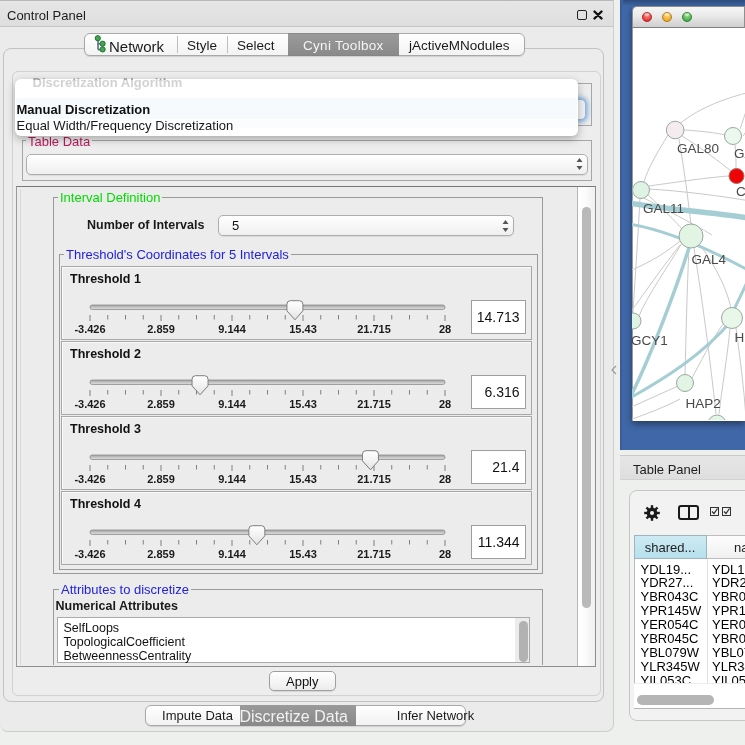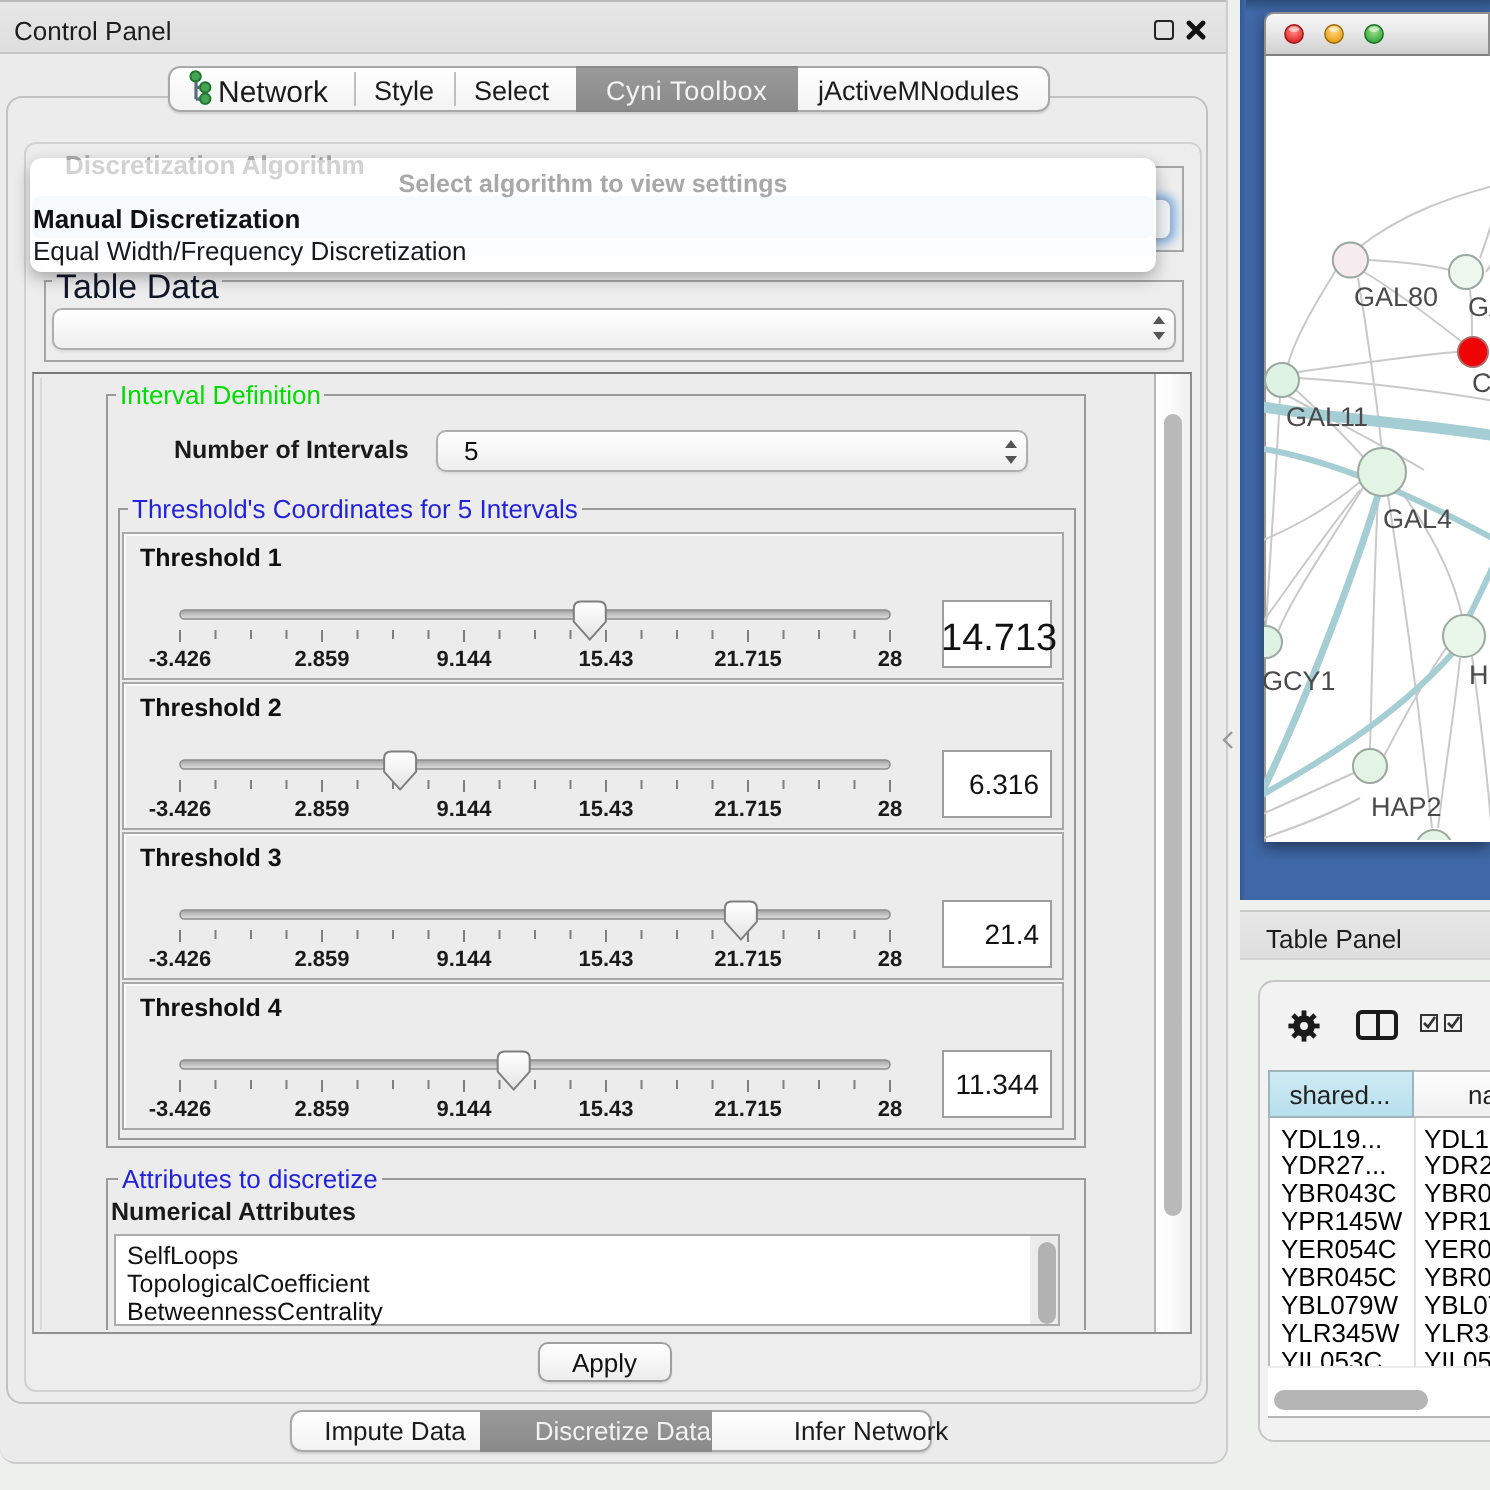--- a/index.html
+++ b/index.html
@@ -28,21 +28,21 @@
 <div class="a" style="left:109px;top:37.5px;font-size:15px;color:#1b1b1b;">Network</div>
 <div class="a" style="left:187px;top:37.5px;font-size:13.5px;color:#1b1b1b;">Style</div>
 <div class="a" style="left:237px;top:37.5px;font-size:13.5px;color:#1b1b1b;">Select</div>
 <div class="a" style="left:303px;top:37.5px;font-size:13.5px;letter-spacing:0.3px;color:#f4f4f4;">Cyni Toolbox</div>
 <div class="a" style="left:409px;top:37.5px;font-size:13.5px;color:#1b1b1b;">jActiveMNodules</div>
 <div class="a" style="left:177px;top:36px;width:1px;height:17px;background:#bfbfbf;"></div>
 <div class="a" style="left:226.5px;top:36px;width:1px;height:17px;background:#bfbfbf;"></div>
 <div class="a" style="left:22px;top:83px;width:570px;height:43px;border:1px solid #a6a6a6;box-sizing:border-box;"></div>
 <div class="a" style="left:560px;top:99px;width:26px;height:21px;background:#eef2f6;border:1px solid #9fb6cc;border-radius:5px;box-shadow:0 0 4px 2px rgba(110,165,225,0.8);box-sizing:border-box;"></div>
 <div class="a" style="left:22px;top:140px;width:570px;height:41px;border:1px solid #a6a6a6;box-sizing:border-box;"></div>
-<div class="a" style="left:26px;top:133.5px;font-size:17px;color:#0f172a;background:#ededed;padding:0 2px;text-align:center;">Table Data</div>
+<div class="a" style="left:26px;top:133.5px;font-size:13px;color:#be185d;background:#ededed;padding:0 2px;text-align:center;">Table Data</div>
 <div class="a" style="left:26px;top:154px;width:562px;height:20.5px;background:linear-gradient(#ffffff,#efefef);border:1px solid #aeaeae;border-radius:5px;box-sizing:border-box;box-shadow:0 1px 1px rgba(0,0,0,0.08);"></div>
 <svg class="a" style="left:575px;top:157.25px;" width="9" height="14" viewBox="0 0 9 14">
       <path d="M4.5 1 L7.5 5 L1.5 5 Z" fill="#555"></path>
       <path d="M4.5 13 L7.5 9 L1.5 9 Z" fill="#555"></path>
     </svg>
 <div class="a" style="left:16px;top:186px;width:580px;height:481px;background:#ececec;border-top:1px solid #787878;border-left:1px solid #9a9a9a;border-right:1px solid #8f8f8f;border-bottom:1px solid #8f8f8f;box-sizing:border-box;"></div>
 <div class="a" style="left:19.5px;top:189px;width:557px;height:476px;border-left:1px solid #d8d8d8;box-sizing:border-box;"></div>
 <div class="a" style="left:577px;top:187px;width:18px;height:479px;background:linear-gradient(90deg,#ffffff,#fcfcfc 40%,#efefef);border-left:1px solid #b5b5b5;box-sizing:border-box;"></div>
 <div class="a" style="left:582px;top:207px;width:9px;height:401px;background:#b9b9b9;border-radius:5px;"></div>
 <div class="a" style="left:52.5px;top:197px;width:490px;height:377px;border:1px solid #9a9a9a;box-sizing:border-box;"></div>
@@ -97,21 +97,21 @@
       <path d="M 225.91 10.2 Q 225.91 6.7 229.41 6.7 L 238.41 6.7 Q 241.91 6.7 241.91 10.2 L 241.91 16.8 L 233.91 25.8 L 225.91 16.8 Z" fill="url(#kg266)" stroke="#7e7e7e" stroke-width="1"></path>
       <defs>
         <linearGradient id="kg266" x1="0" y1="0" x2="0" y2="1">
           <stop offset="0" stop-color="#ffffff"></stop>
           <stop offset="0.5" stop-color="#f2f2f2"></stop>
           <stop offset="1" stop-color="#e2e2e2"></stop>
         </linearGradient>
       </defs>
     </svg>
 <div class="a" style="left:470.5px;top:300px;width:55.5px;height:33.5px;background:#ffffff;border:1px solid #9e9e9e;box-sizing:border-box;"></div>
-<div class="a" style="left:470.5px;top:309px;width:49px;font-size:19px;color:#111;text-align:right;">14.713</div>
+<div class="a" style="left:470.5px;top:309px;width:49px;font-size:14px;color:#111;text-align:right;">14.713</div>
 <div class="a" style="left:61px;top:341px;width:471px;height:74px;background:#ececec;border:1px solid #a8a8a8;box-shadow:inset 1px 1px 0 #fafafa;box-sizing:border-box;"></div>
 <div class="a" style="left:70px;top:347px;font-size:12.5px;font-weight:bold;color:#111;">Threshold 2</div>
 <svg class="a" style="left:61px;top:369px;" width="471" height="44" viewBox="0 0 471 44">
       <rect x="29" y="11" width="355" height="4.5" rx="2.2" fill="url(#tg341)" stroke="#8d8d8d" stroke-width="0.8"></rect>
       <defs>
         <linearGradient id="tg341" x1="0" y1="0" x2="0" y2="1">
           <stop offset="0" stop-color="#9f9f9f"></stop>
           <stop offset="0.55" stop-color="#c6c6c6"></stop>
           <stop offset="1" stop-color="#dedede"></stop>
         </linearGradient>
@@ -259,31 +259,30 @@
 <div class="a" style="left:58px;top:618px;width:457px;height:44px;background:#ffffff;"></div>
 <div class="a" style="left:63.5px;top:621px;font-size:12.5px;color:#111;">SelfLoops</div>
 <div class="a" style="left:63.5px;top:635px;font-size:12.5px;color:#111;">TopologicalCoefficient</div>
 <div class="a" style="left:63.5px;top:649px;font-size:12.5px;color:#111;">BetweennessCentrality</div>
 <div class="a" style="left:518.5px;top:621px;width:9px;height:41px;background:#b2b2b2;border-radius:4.5px;"></div>
 <div class="a" style="left:268.5px;top:671px;width:67.5px;height:20px;background:linear-gradient(#ffffff,#ececec);border:1px solid #9f9f9f;border-radius:5px;box-sizing:border-box;box-shadow:0 1px 1px rgba(0,0,0,0.1);"></div>
 <div class="a" style="left:268.5px;top:673.5px;width:67.5px;text-align:center;font-size:13px;color:#111;">Apply</div>
 <div class="a" style="left:145px;top:704.5px;width:321px;height:21px;background:linear-gradient(#ffffff,#f2f2f2);border:1px solid #a8a8a8;border-radius:6px;box-sizing:border-box;box-shadow:0 1px 1px rgba(0,0,0,0.12);"></div>
 <div class="a" style="left:239.5px;top:704.5px;width:116px;height:21px;background:linear-gradient(#9a9a9a,#898989);box-sizing:border-box;"></div>
 <div class="a" style="left:145px;width:105px;top:708px;font-size:13px;text-align:center;color:#1b1b1b;">Impute Data</div>
-<div class="a" style="left:239.5px;width:116px;top:708px;font-size:13px;text-align:right;color:#f2f2f2;">Discretize Data</div>
+<div class="a" style="left:239.5px;width:116px;top:708px;font-size:16px;text-align:left;color:#f2f2f2;">Discretize Data</div>
 <div class="a" style="left:355.5px;width:120px;top:708px;font-size:13px;text-align:center;color:#1b1b1b;margin-left:20px;">Infer Network</div>
 <div class="a" style="left:0;top:731.5px;width:614px;height:14px;background:#eef0ee;"></div>
 <div class="a" style="left:15px;top:79px;width:563px;height:56.5px;background:#ffffff;border-radius:6px;box-shadow:0 3px 8px rgba(0,0,0,0.3);"></div>
 <div class="a" style="left:16px;top:98px;width:561px;height:21px;background:rgba(228,237,245,0.30);border-radius:4px;"></div>
 <div class="a" style="left:16px;top:120px;width:561px;height:8px;background:rgba(233,240,247,0.22);"></div>
 <div class="a" style="left:32.5px;top:75px;font-size:13px;font-weight:bold;color:#d2d2d2;">Discretization Algorithm</div>
 <div class="a" style="left:0;top:0;width:600px;height:79.5px;overflow:hidden;">
       <div class="a" style="left:32.5px;top:75px;font-size:13px;font-weight:bold;color:#a2a2a2;">Discretization Algorithm</div>
     </div>
-<div class="a" style="left:15px;top:84.5px;width:563px;text-align:center;font-size:12.5px;font-weight:bold;color:#a8a8a8;">Select algorithm to view settings</div>
 <div class="a" style="left:16.5px;top:102px;font-size:13px;font-weight:bold;color:#111;">Manual Discretization</div>
 <div class="a" style="left:16.5px;top:118px;font-size:13px;color:#181818;">Equal Width/Frequency Discretization</div>
 <div class="a" style="left:614px;top:0;width:6px;height:745px;background:#eef0ee;"></div>
 <svg class="a" style="left:610px;top:365px;" width="8" height="10" viewBox="0 0 8 10">
       <path d="M6 1 L2 5 L6 9" stroke="#9a9a9a" stroke-width="1.2" fill="none"></path>
     </svg>
 <div class="a" style="left:620px;top:0;width:125px;height:450px;background:#4068a8;"></div>
 <div class="a" style="left:620px;top:0;width:125px;height:6px;background:linear-gradient(#2c4c7c,#4068a8);"></div>
 <div class="a" style="left:620px;top:0;width:3px;height:450px;background:linear-gradient(90deg,#35588e,#4068a8);"></div>
 <div class="a" style="left:632px;top:6px;width:113px;height:415px;box-shadow:0 3px 7px rgba(0,0,0,0.45);"></div>

